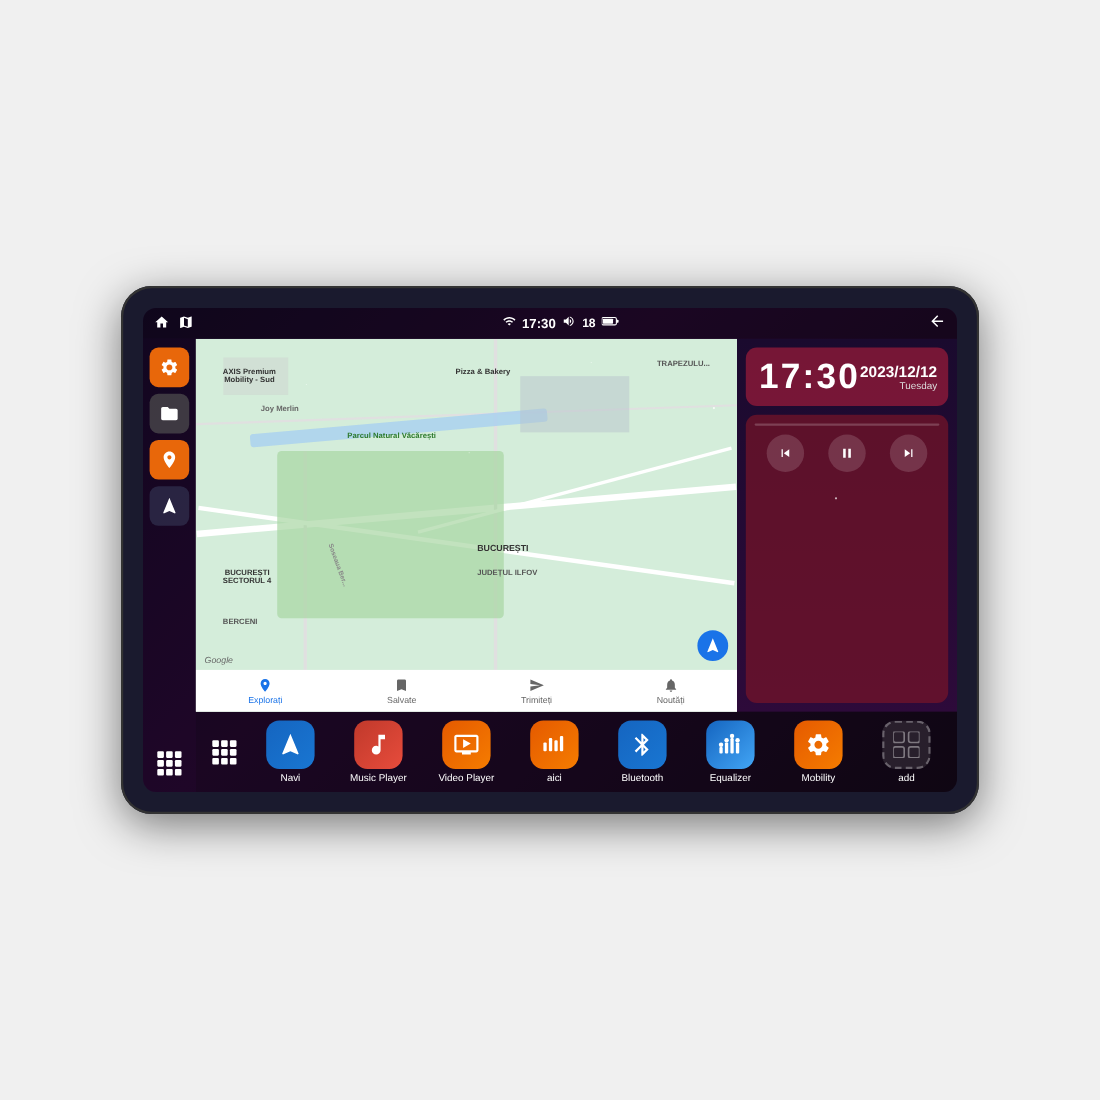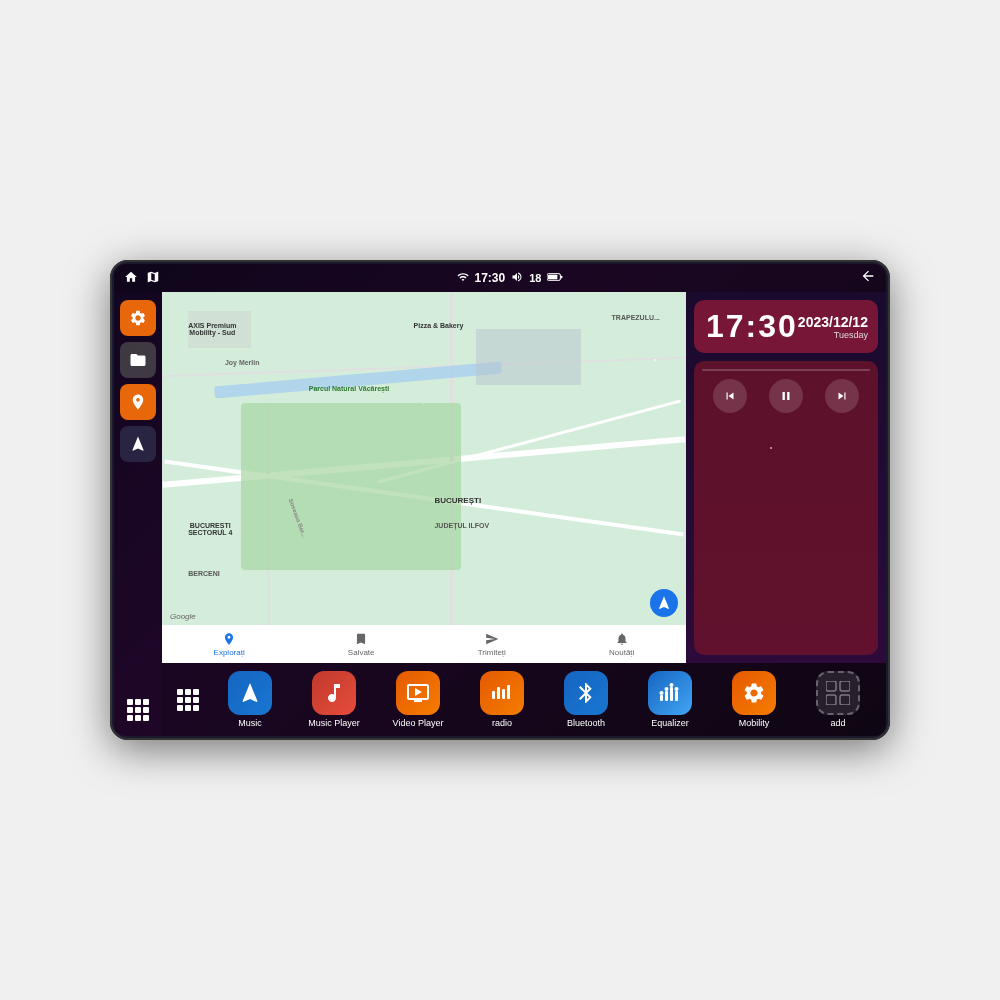--- a/index.html
+++ b/index.html
@@ -10,22 +10,22 @@
       justify-content: center;
       width: 1000px;
       height: 1000px;
       font-family: 'Arial', sans-serif;
     }
 
     .device-outer {
       width: 780px;
       height: 480px;
       background: #1a1a2e;
-      border-radius: 18px;
-      padding: 4px;
+      border-radius: 28px;
+      padding: 20px;
       box-shadow: 0 10px 40px rgba(0,0,0,0.5), inset 0 0 0 2px #333;
       position: relative;
     }
 
     .device-screen {
       width: 100%;
       height: 100%;
       background: linear-gradient(135deg, #1a0a2e 0%, #2d0a3a 40%, #1a0a20 100%);
       border-radius: 12px;
       overflow: hidden;
@@ -670,21 +670,21 @@
             </div>
           </div>
           <div class="apps-row">
 
             <div class="app-item">
               <div class="app-icon navi">
                 <svg viewBox="0 0 24 24">
                     <path d="M12 2L4.5 20.29l.71.71L12 18l6.79 3 .71-.71z"></path>
                   </svg>
               </div>
-              <span class="app-label">Music</span>
+              <span class="app-label">Navi</span>
             </div>
 
             <div class="app-item">
               <div class="app-icon music">
                 <svg viewBox="0 0 24 24">
                     <path d="M12 3v10.55c-.59-.34-1.27-.55-2-.55-2.21 0-4 1.79-4 4s1.79 4 4 4 4-1.79 4-4V7h4V3h-6z"></path>
                   </svg>
               </div>
               <span class="app-label">Music Player</span>
             </div>
@@ -701,21 +701,21 @@
             <div class="app-item">
               <div class="app-icon radio">
 
                 <svg viewBox="0 0 24 24" fill="white">
                   <rect x="2" y="10" width="3" height="8" rx="1"></rect>
                   <rect x="7" y="6" width="3" height="12" rx="1"></rect>
                   <rect x="12" y="8" width="3" height="10" rx="1"></rect>
                   <rect x="17" y="4" width="3" height="14" rx="1"></rect>
                 </svg>
               </div>
-              <span class="app-label">radio</span>
+              <span class="app-label">aici</span>
             </div>
 
             <div class="app-item">
               <div class="app-icon bluetooth">
                 <svg viewBox="0 0 24 24">
                     <path d="M17.71 7.71L12 2h-1v7.59L6.41 5 5 6.41 10.59 12 5 17.59 6.41 19 11 14.41V22h1l5.71-5.71-4.3-4.29 4.3-4.29zM13 5.83l1.88 1.88L13 9.59V5.83zm1.88 10.46L13 18.17v-3.76l1.88 1.88z"></path>
                   </svg>
               </div>
               <span class="app-label">Bluetooth</span>
             </div>

